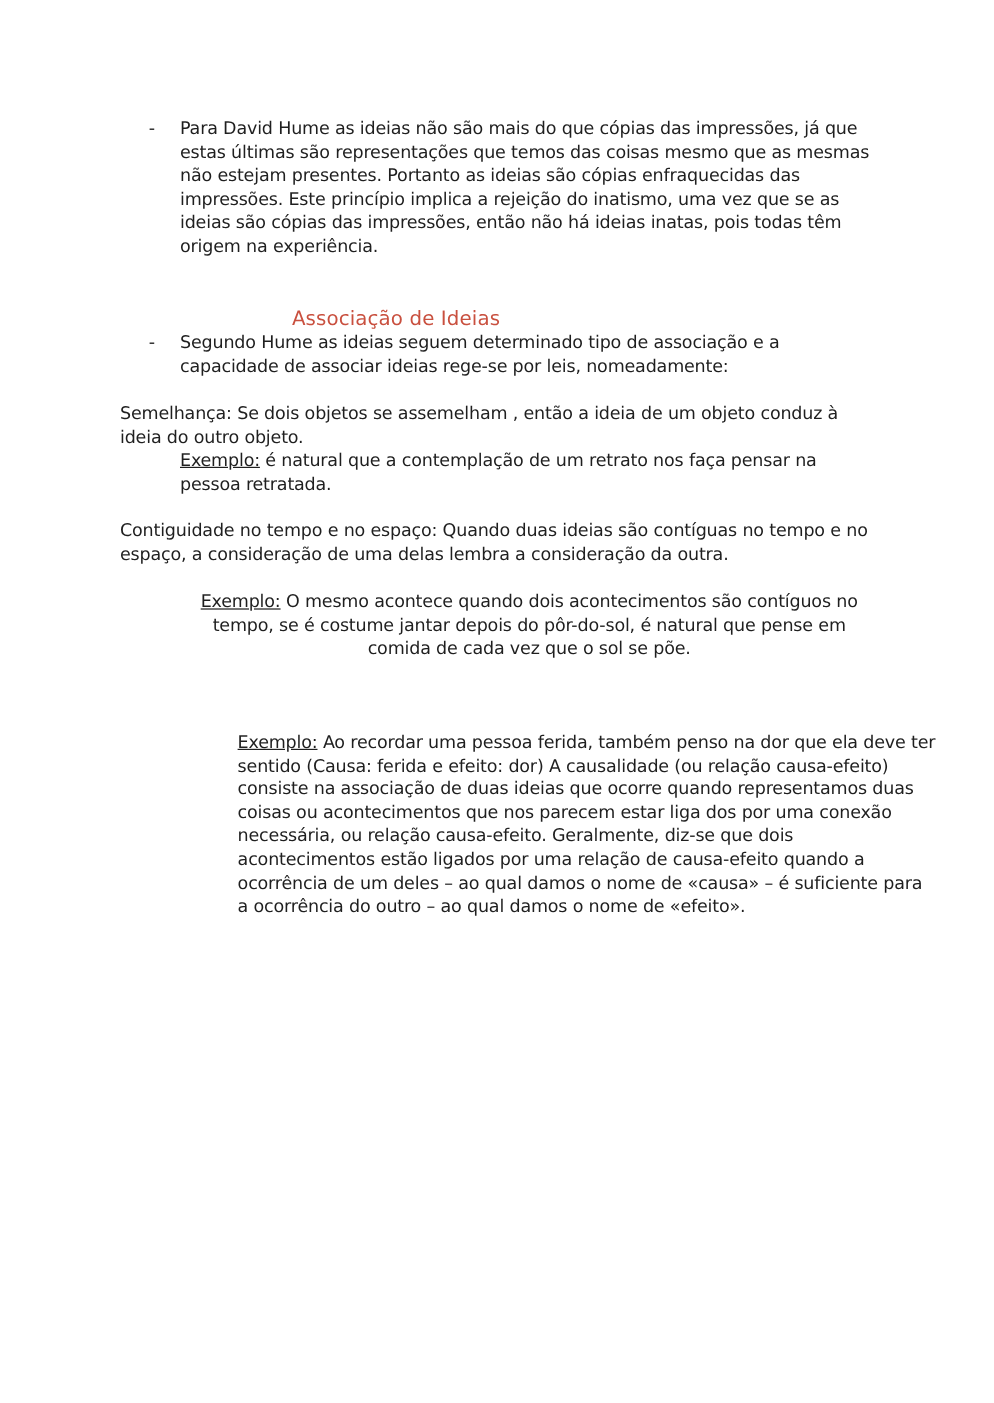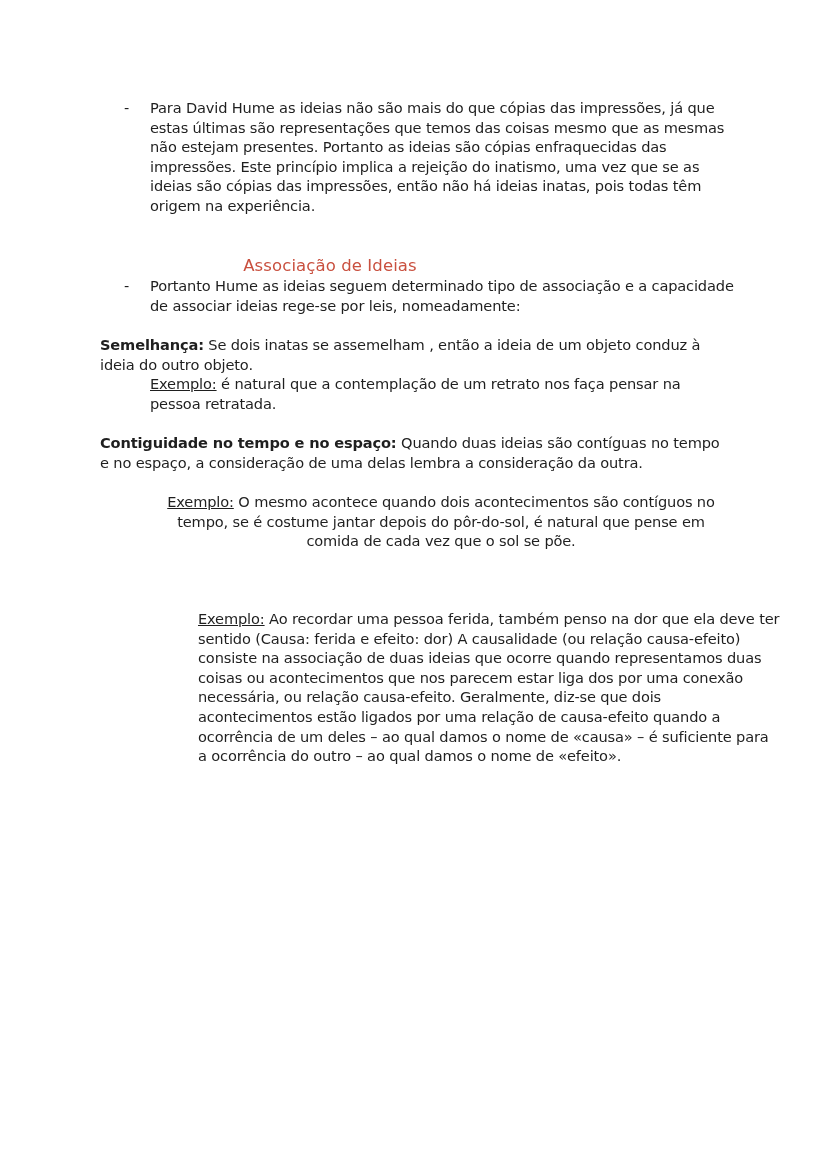--- a/index.html
+++ b/index.html
@@ -57,21 +57,21 @@
     .heading span {
       position: relative;
       left: 0px;
     }
     .para {
       position: absolute;
       left: 100px;
       width: 628px;
     }
     .para b {
-      font-weight: bold;
+      font-weight: normal;
       text-align: right;
     }
     .example {
       position: absolute;
       left: 150px;
       width: 582px;
     }
     .u {
       text-decoration: underline;
     }
@@ -85,25 +85,25 @@
     <span class="dash">-</span>
     <span class="btext">Para David Hume as ideias não são mais do que cópias das impressões, já que estas últimas são representações que temos das coisas mesmo que as mesmas não estejam presentes. Portanto as ideias são cópias enfraquecidas das impressões. Este princípio implica a rejeição do inatismo, uma vez que se as ideias são cópias das impressões, então não há ideias inatas, pois todas têm origem na experiência.</span>
   </div>
 
   <div class="heading">
     <span>Associação de Ideias</span>
   </div>
 
   <div class="block bullet-row" style="top:276px;">
     <span class="dash">-</span>
-    <span class="btext">Portanto Hume as ideias seguem determinado tipo de associação e a capacidade de associar ideias rege-se por leis, nomeadamente:</span>
+    <span class="btext">Segundo Hume as ideias seguem determinado tipo de associação e a capacidade de associar ideias rege-se por leis, nomeadamente:</span>
   </div>
 
   <div class="block para" style="top:335px;">
-    <b>Semelhança:</b><span> Se dois inatas se assemelham , então a ideia de um objeto conduz à ideia do outro objeto.</span>
+    <b>Semelhança:</b><span> Se dois objetos se assemelham , então a ideia de um objeto conduz à ideia do outro objeto.</span>
   </div>
   <div class="block para" style="top:433px;">
     <b>Contiguidade no tempo e no espaço:</b><span> Quando duas ideias são contíguas no tempo e no espaço, a consideração de uma delas lembra a consideração da outra.</span>
   </div>
 
   <div class="block example" style="top:374px;">
     <span class="u">Exemplo:</span><span> é natural que a contemplação de um retrato nos faça pensar na pessoa retratada.</span>
   </div>
   <div class="block example" style="top:492px;text-align:center;">
     <span class="u">Exemplo:</span><span> O mesmo acontece quando dois acontecimentos são contíguos no tempo, se é costume jantar depois do pôr-do-sol, é natural que pense em comida de cada vez que o sol se põe.</span>

